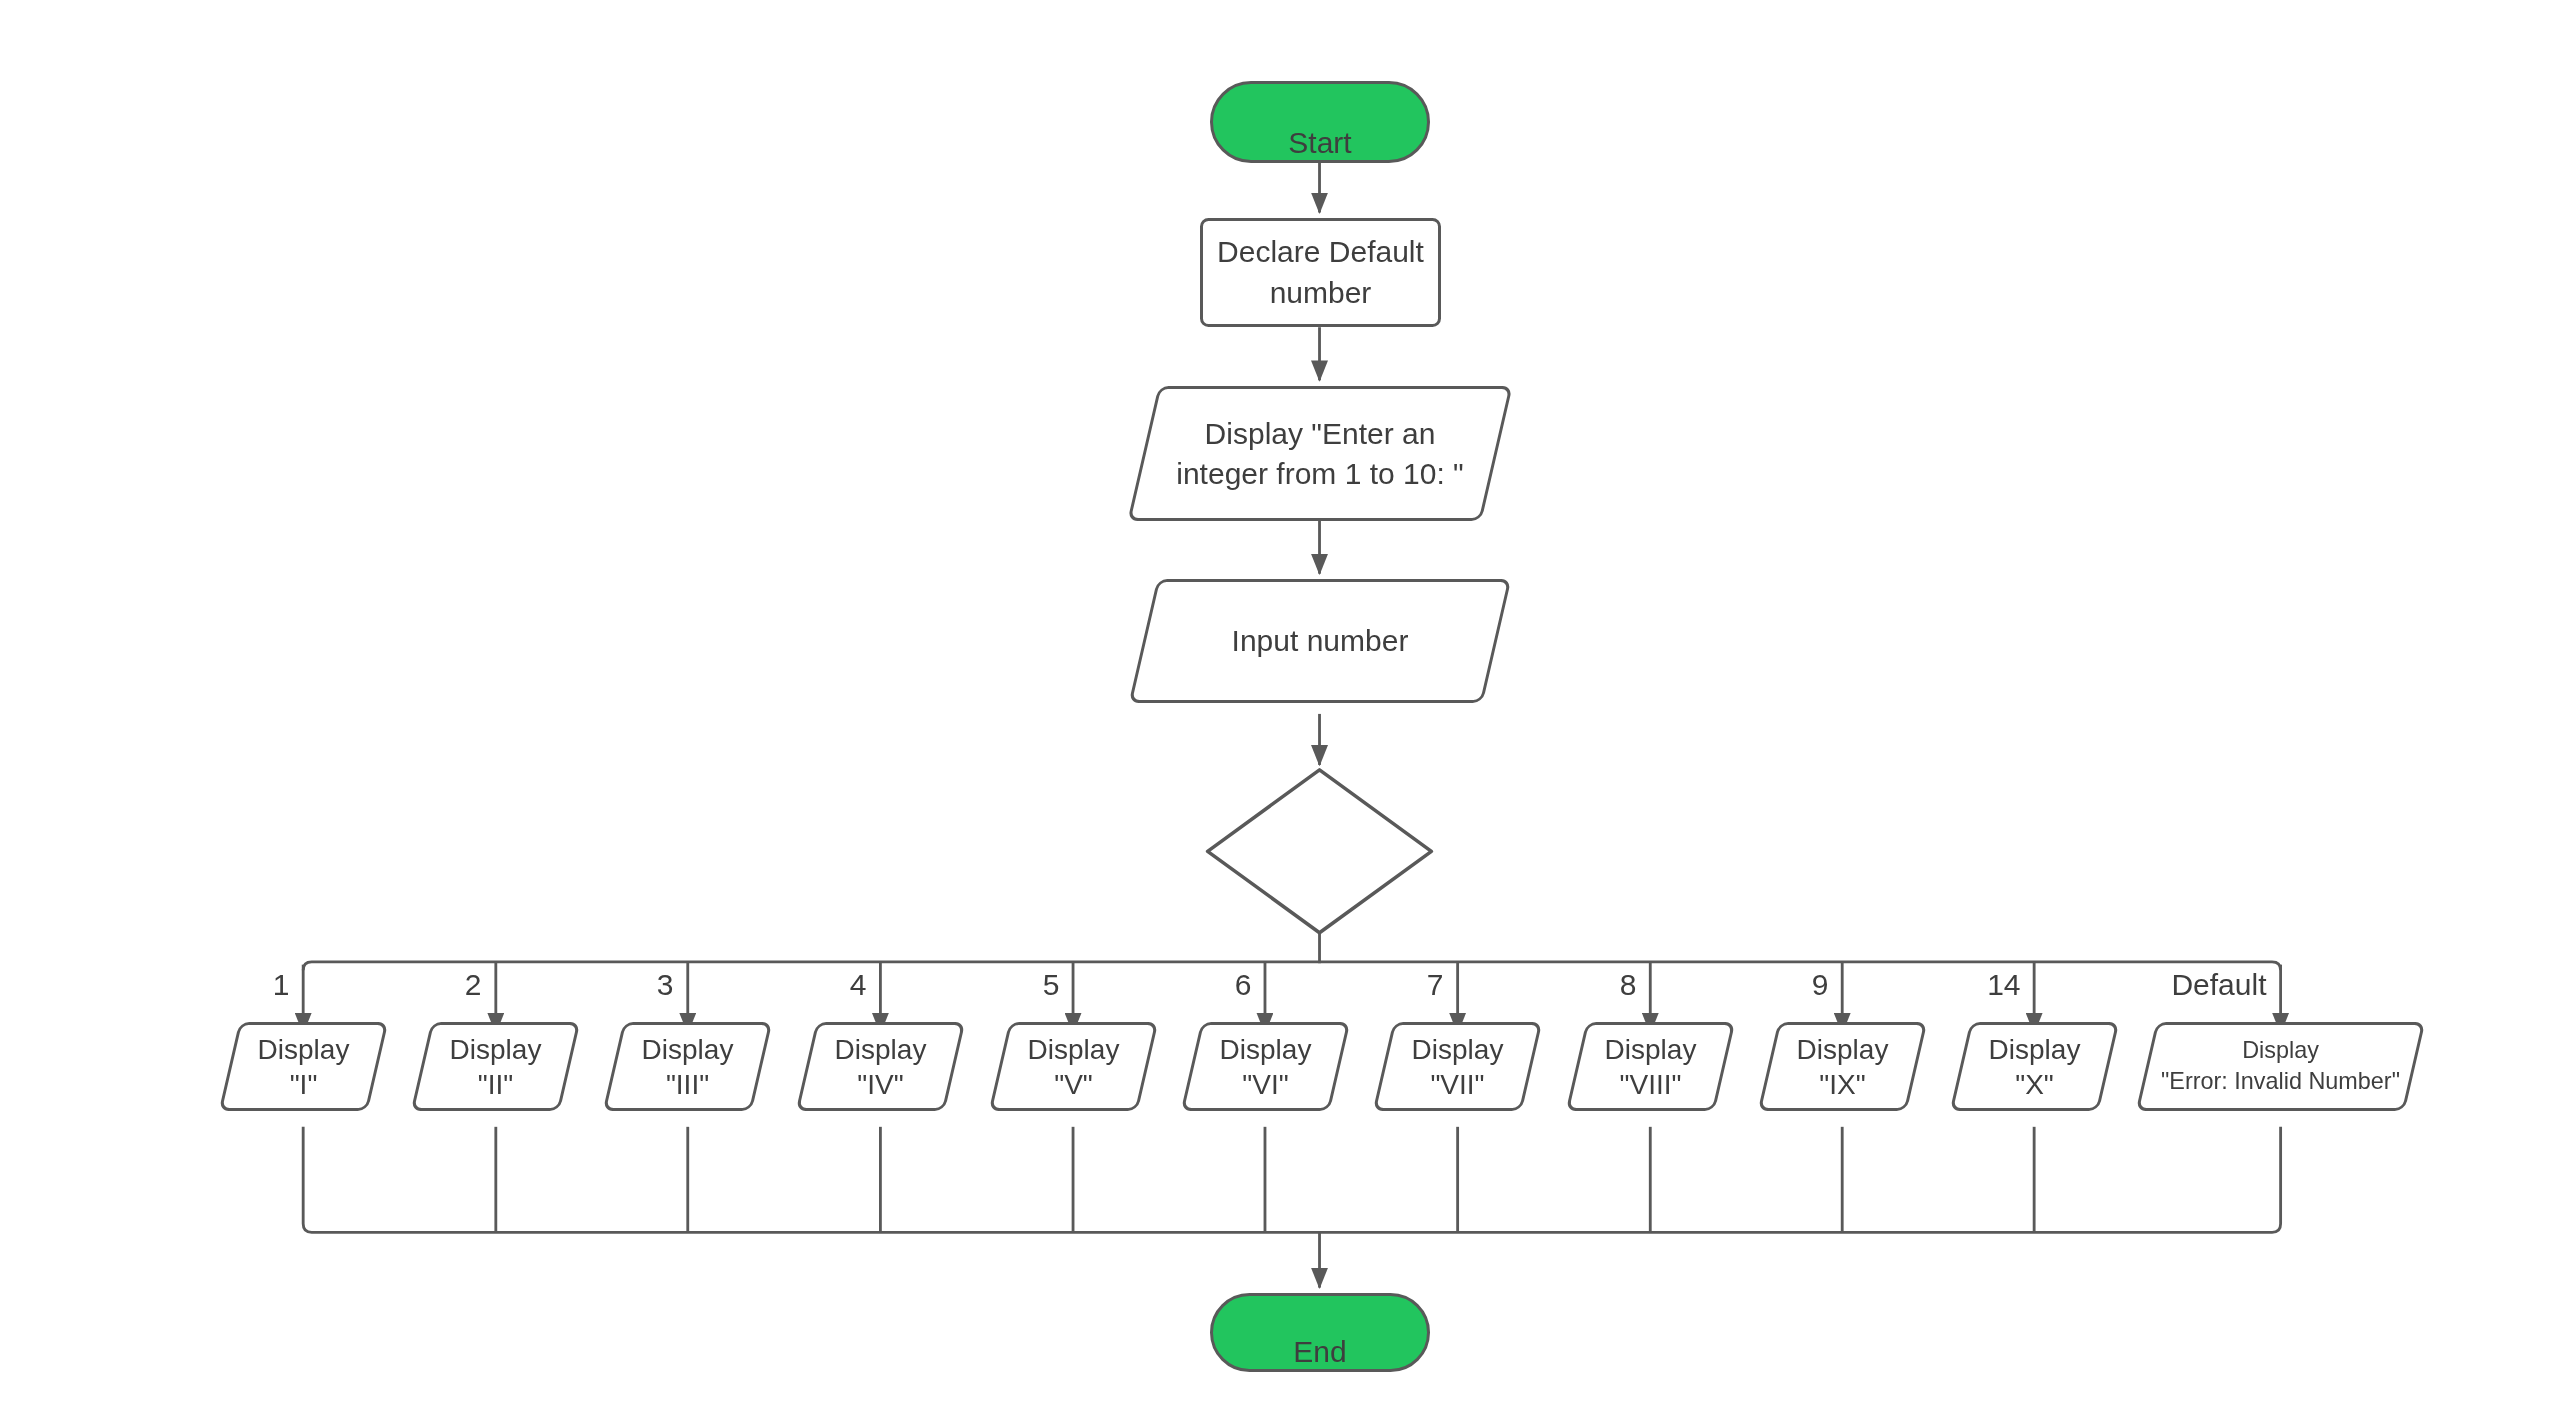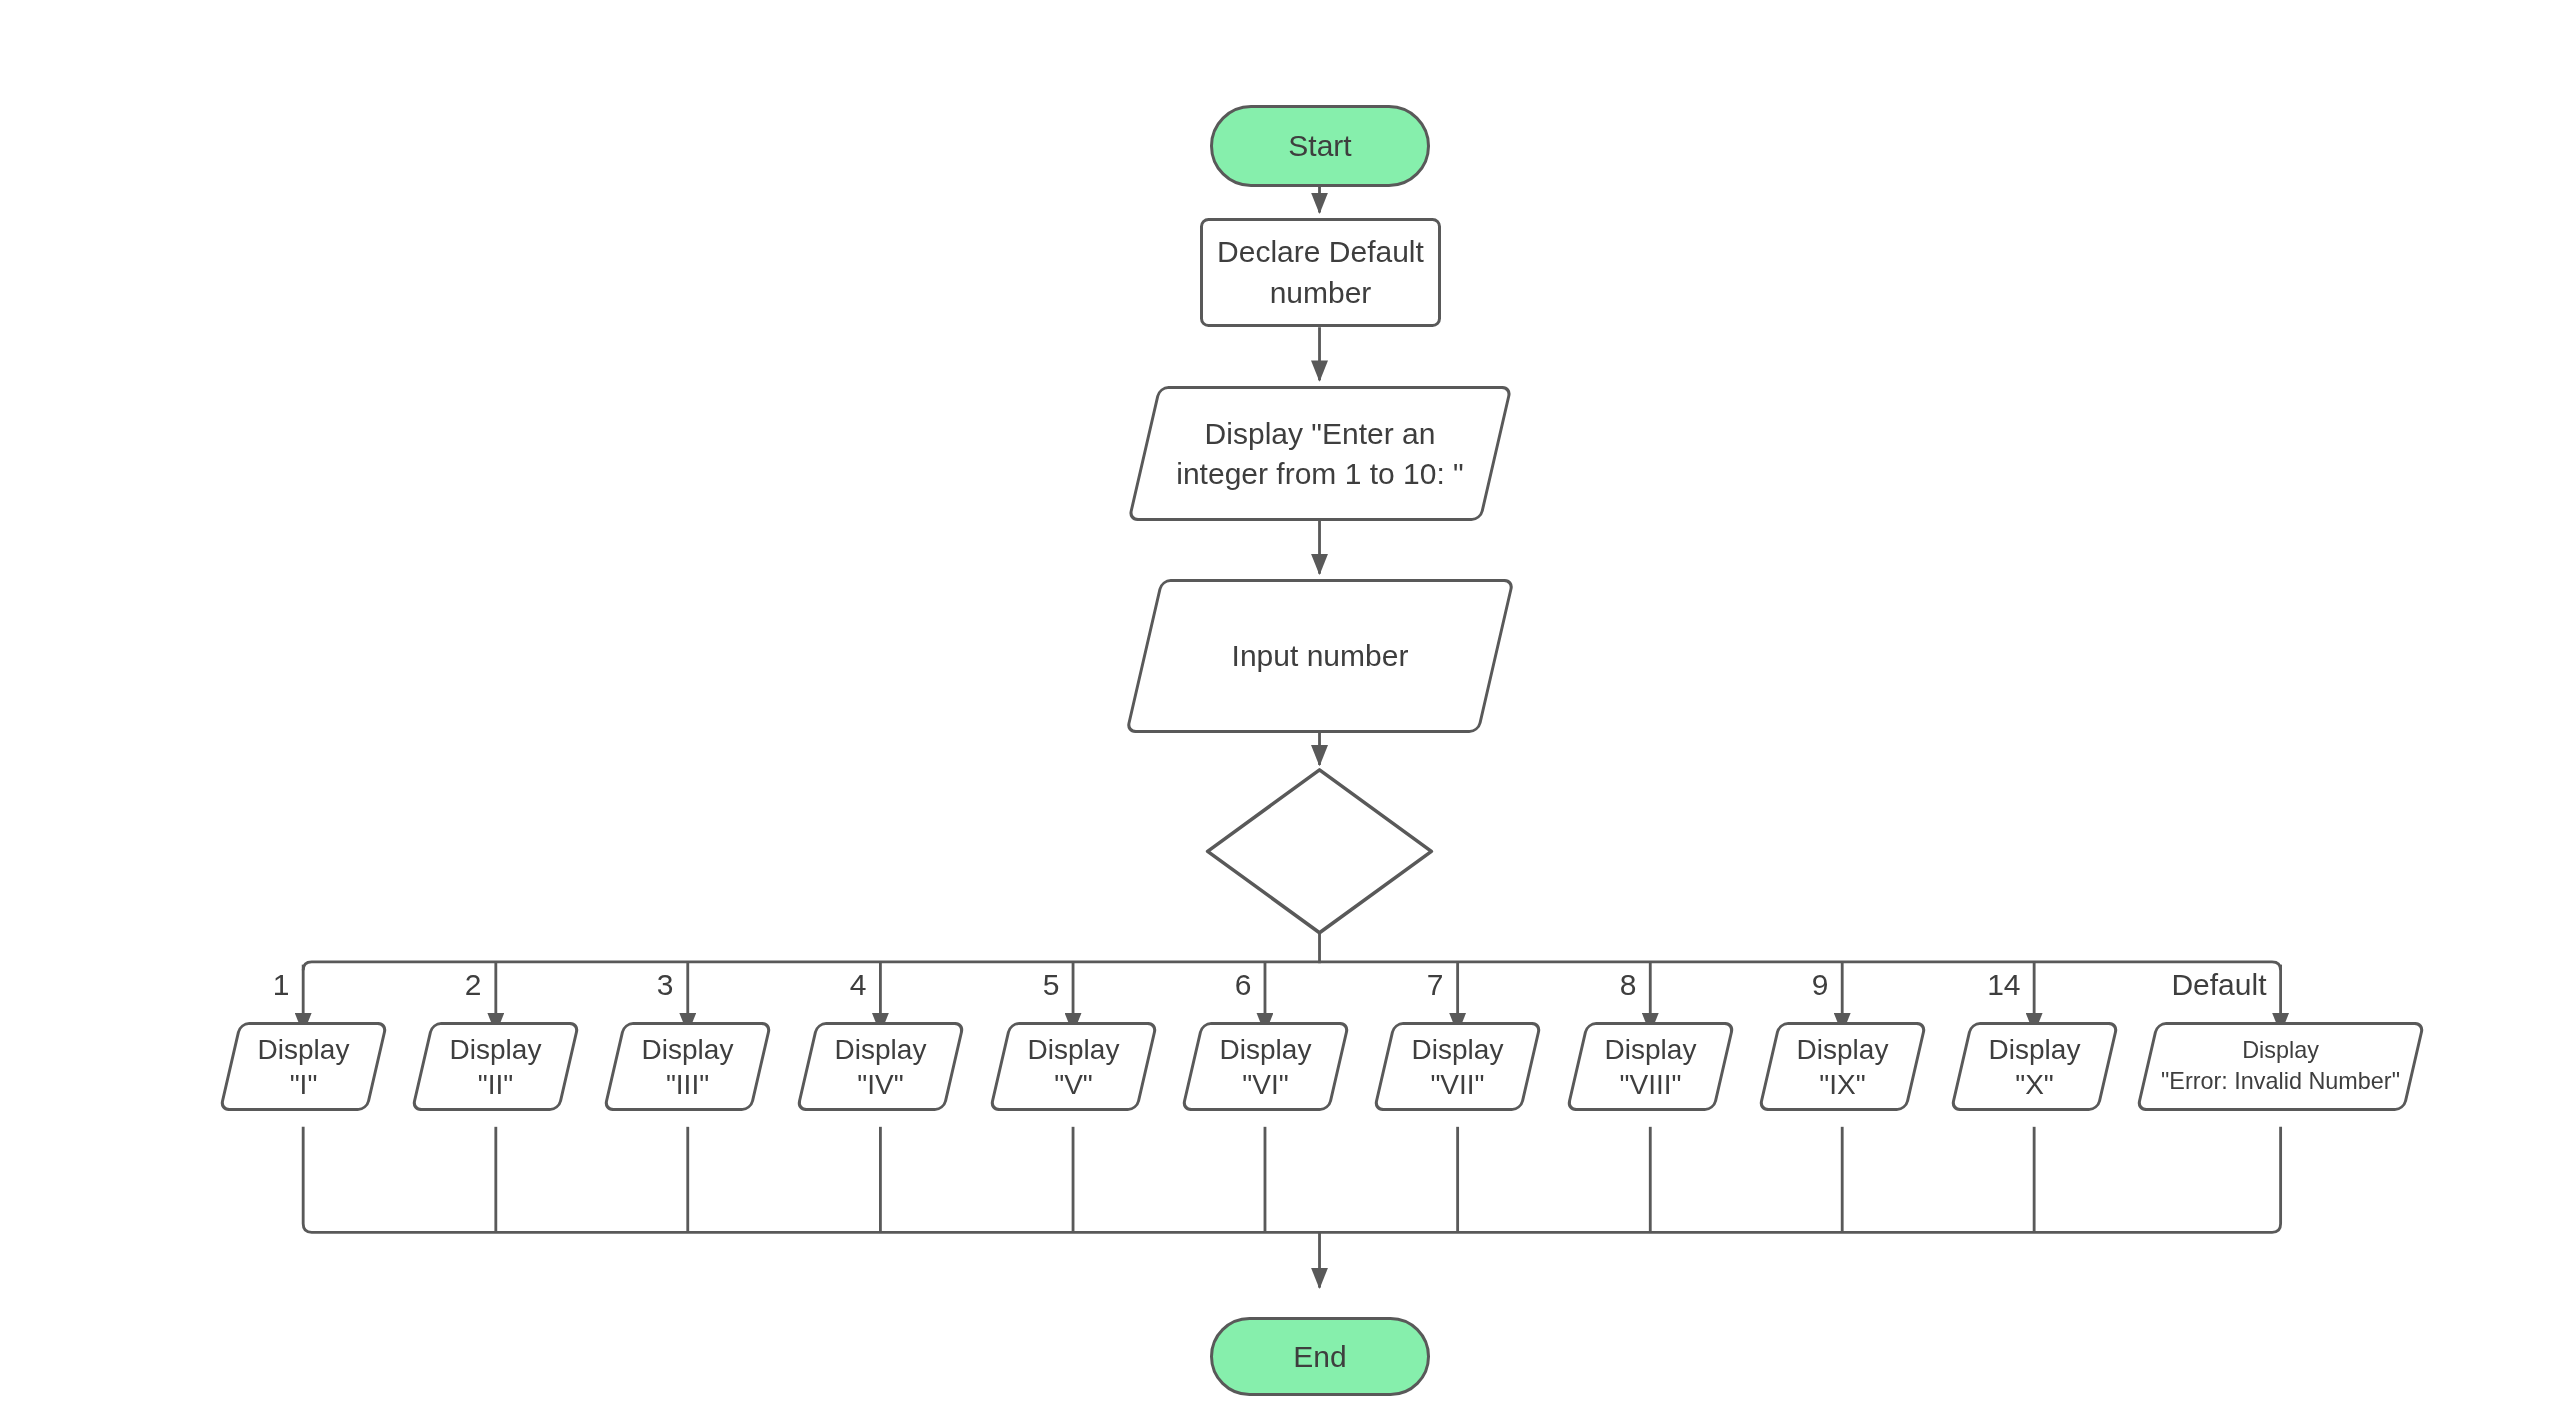--- a/index.html
+++ b/index.html
@@ -12,24 +12,23 @@
     color: #3e3e3e;
     overflow: hidden;
   }
   #connectors { position: absolute; left: 0; top: 0; z-index: 1; }
   .node { position: absolute; z-index: 2; box-sizing: border-box; }
 
   
   .terminator {
     border: 3.5px solid #595959;
     border-radius: 42px;
-    background: #86efac;
-    display: flex; align-items: center; justify-content: center;
-    font-size: 30px;
-    margin-top: 24px;
+    background: #22c55e;
+    display: flex; align-items: flex-end; justify-content: center;
+    font-size: 30px;
   }
   
   .process {
     border: 3.5px solid #595959;
     border-radius: 8.5px;
     background: #ffffff;
     display: flex; align-items: center; justify-content: center;
     text-align: center;
     font-size: 30px;
     line-height: 1.35;
@@ -126,21 +125,21 @@
 
   <div class="node process" style="left:1200px; top:218px; width:241px; height:109px; padding:0 10px;">
     <span>Declare Default number</span>
   </div>
 
   <div class="io" style="left:1143px; top:386px; width:354px; height:135px;">
     <div class="io-shape"></div>
     <div class="io-label">Display "Enter an integer from 1 to 10: "</div>
   </div>
 
-  <div class="io" style="left:1143px; top:579px; width:354px; height:154px;">
+  <div class="io" style="left:1143px; top:579px; width:354px; height:124px;">
     <div class="io-shape"></div>
     <div class="io-label">Input number</div>
   </div>
 
 
   <div class="branch" style="left:229px; width:149px;">
     <div class="case">1</div>
     <div class="io">
       <div class="io-shape"></div>
       <div class="io-label"><span>Display</span><br><span>"I"</span></div>

